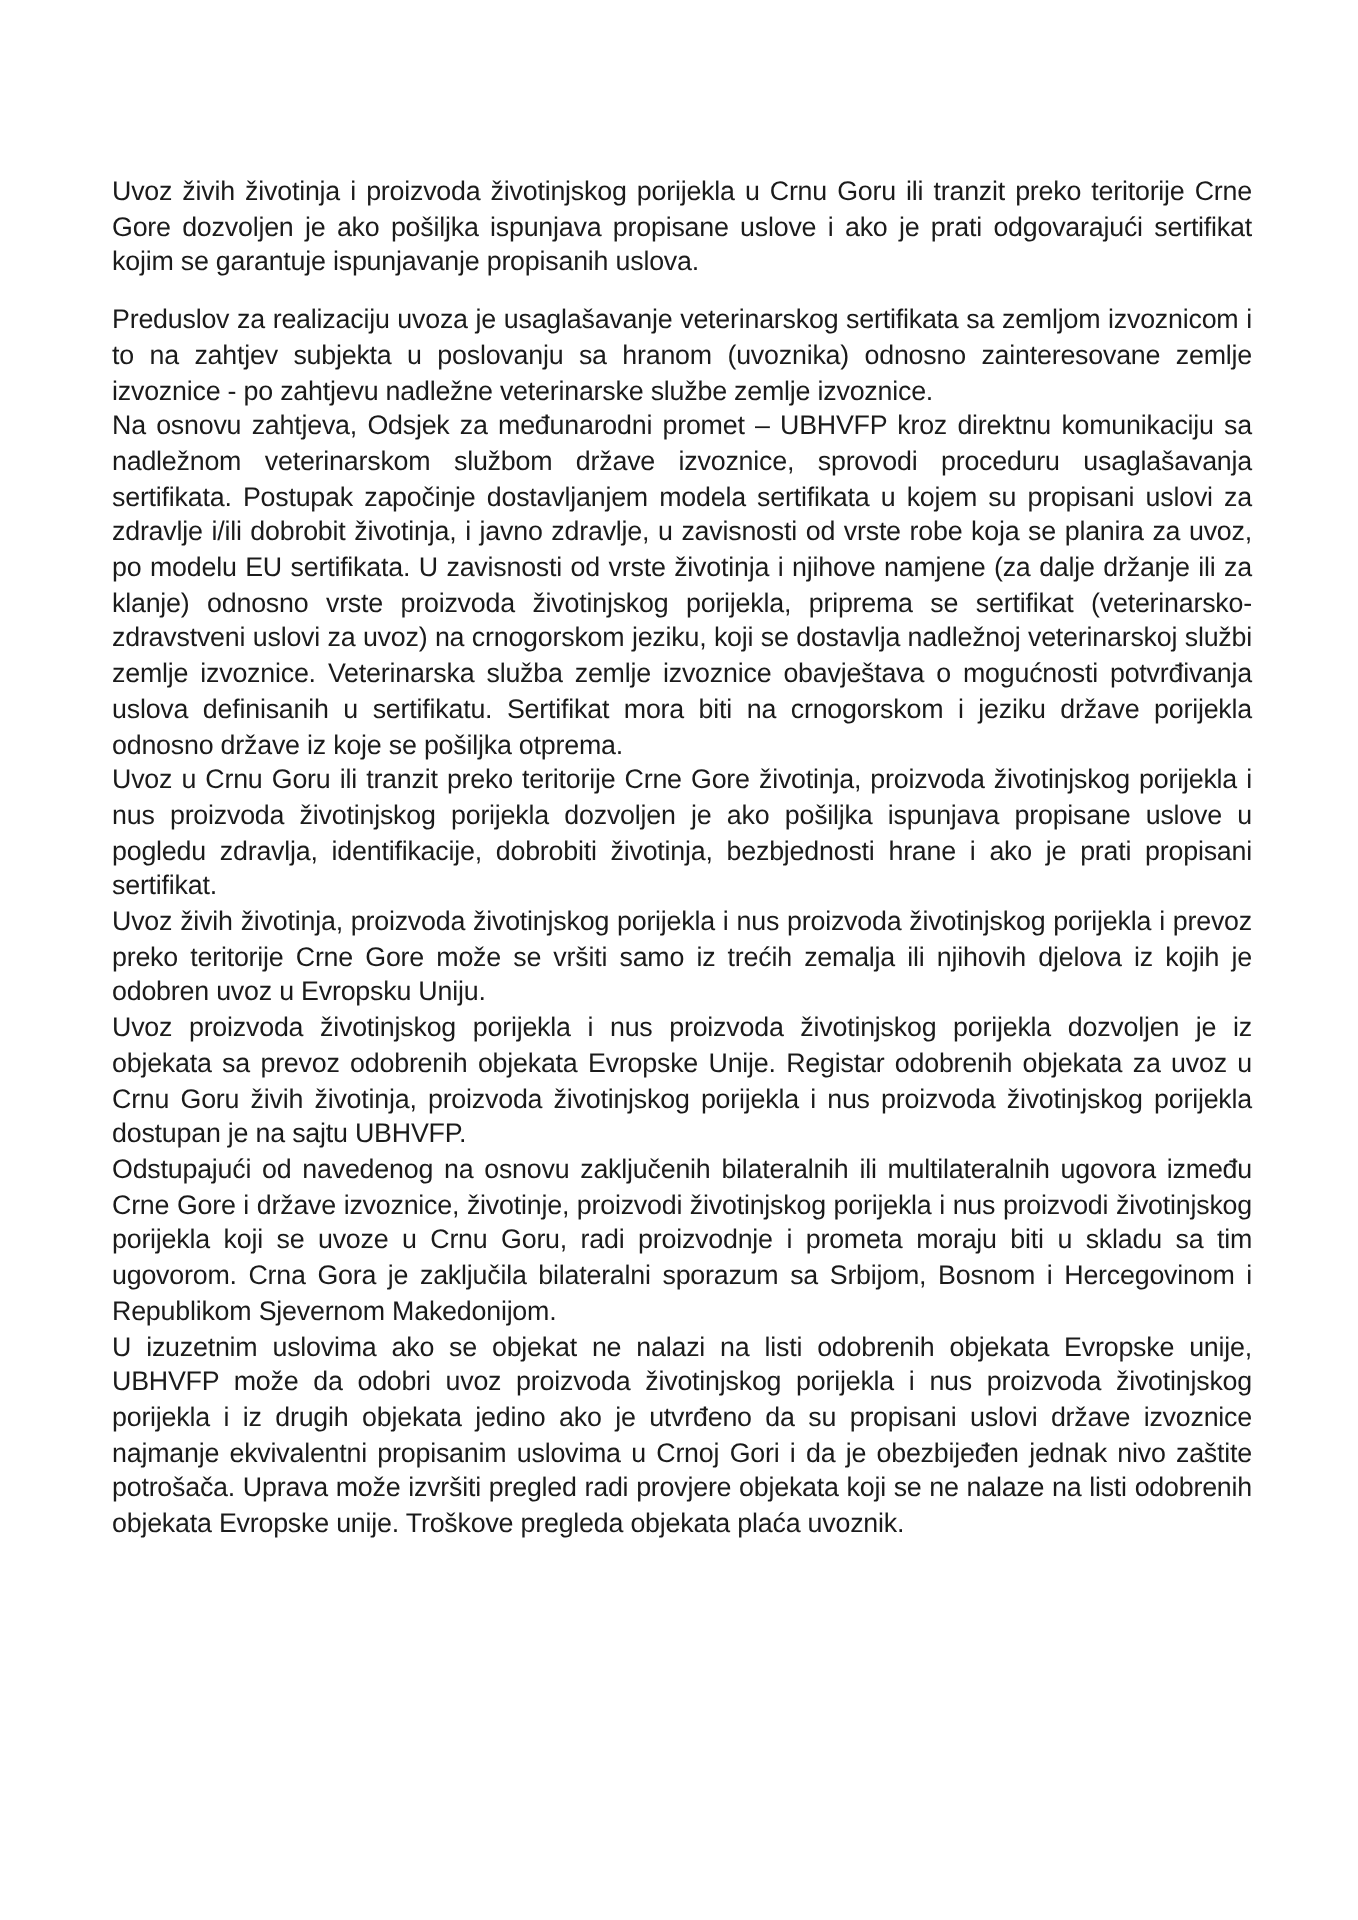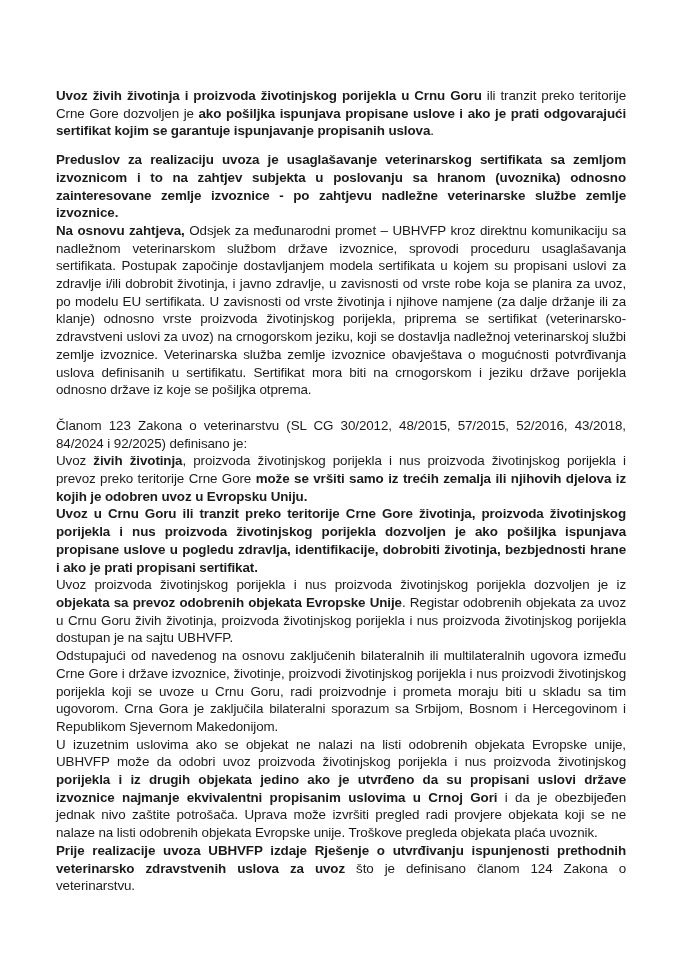--- a/index.html
+++ b/index.html
@@ -24,40 +24,38 @@
     letter-spacing: -0.1px;
     color: #1b1b1b;
     text-align: justify;
   }
   .para {
     margin: 0;
     padding: 0;
   }
   .gap-small { margin-top: 11px; }
   .gap-large { margin-top: 18px; }
-  b { font-weight: 700; margin-top: 20px; }
+  b { font-weight: 400; margin-top: 20px; }
 </style>
 </head>
 <body>
 
 <div class="page">
 
   <p class="para"><b>Uvoz živih životinja i proizvoda životinjskog porijekla u Crnu Goru</b><span> ili tranzit preko teritorije Crne Gore dozvoljen je </span><b>ako pošiljka ispunjava propisane uslove i ako je prati odgovarajući sertifikat kojim se garantuje ispunjavanje propisanih uslova</b><span>.</span></p>
 
   <p class="para gap-small"><b>Preduslov za realizaciju uvoza je usaglašavanje veterinarskog sertifikata sa zemljom izvoznicom i to na zahtjev subjekta u poslovanju sa hranom (uvoznika) odnosno zainteresovane zemlje izvoznice - po zahtjevu nadležne veterinarske službe zemlje izvoznice.</b></p>
 
   <p class="para"><b>Na osnovu zahtjeva, </b><span>Odsjek za međunarodni promet – UBHVFP kroz direktnu komunikaciju sa nadležnom veterinarskom službom države izvoznice, sprovodi proceduru usaglašavanja sertifikata. Postupak započinje dostavljanjem modela sertifikata u kojem su propisani uslovi za zdravlje i/ili dobrobit životinja, i javno zdravlje, u zavisnosti od vrste robe koja se planira za uvoz, po modelu EU sertifikata. U zavisnosti od vrste životinja i njihove namjene (za dalje držanje ili za klanje) odnosno vrste proizvoda životinjskog porijekla, priprema se sertifikat (veterinarsko-zdravstveni uslovi za uvoz) na crnogorskom jeziku, koji se dostavlja nadležnoj veterinarskoj službi zemlje izvoznice. Veterinarska služba zemlje izvoznice obavještava o mogućnosti potvrđivanja uslova definisanih u sertifikatu. Sertifikat mora biti na crnogorskom i jeziku države porijekla odnosno države iz koje se pošiljka otprema.</span></p>
 
-  <p class="para gap-large"><span>Članom 123 Zakona o veterinarstvu (SL CG 30/2012, 48/2015, 57/2015, 52/2016, 43/2018, 84/2024 i 92/2025) definisano je:</span></p>
+
+  <p class="para"><b>Uvoz u Crnu Goru ili tranzit preko teritorije Crne Gore životinja, proizvoda životinjskog porijekla i nus proizvoda životinjskog porijekla dozvoljen je ako pošiljka ispunjava propisane uslove u pogledu zdravlja, identifikacije, dobrobiti životinja, bezbjednosti hrane i ako je prati propisani sertifikat.</b></p>
 
   <p class="para"><span>Uvoz </span><b>živih životinja</b><span>, proizvoda životinjskog porijekla i nus proizvoda životinjskog porijekla i prevoz preko teritorije Crne Gore </span><b>može se vršiti samo iz trećih zemalja ili njihovih djelova iz kojih je odobren uvoz u Evropsku Uniju.</b></p>
-
-  <p class="para"><b>Uvoz u Crnu Goru ili tranzit preko teritorije Crne Gore životinja, proizvoda životinjskog porijekla i nus proizvoda životinjskog porijekla dozvoljen je ako pošiljka ispunjava propisane uslove u pogledu zdravlja, identifikacije, dobrobiti životinja, bezbjednosti hrane i ako je prati propisani sertifikat.</b></p>
 
   <p class="para"><span>Uvoz proizvoda životinjskog porijekla i nus proizvoda životinjskog porijekla dozvoljen je iz </span><b>objekata sa prevoz odobrenih objekata Evropske Unije</b><span>. Registar odobrenih objekata za uvoz u Crnu Goru živih životinja, proizvoda životinjskog porijekla i nus proizvoda životinjskog porijekla dostupan je na sajtu UBHVFP.</span></p>
 
   <p class="para"><span>Odstupajući od navedenog na osnovu zaključenih bilateralnih ili multilateralnih ugovora između Crne Gore i države izvoznice, životinje, proizvodi životinjskog porijekla i nus proizvodi životinjskog porijekla koji se uvoze u Crnu Goru, radi proizvodnje i prometa moraju biti u skladu sa tim ugovorom. Crna Gora je zaključila bilateralni sporazum sa Srbijom, Bosnom i Hercegovinom i Republikom Sjevernom Makedonijom.</span></p>
 
   <p class="para"><span>U izuzetnim uslovima ako se objekat ne nalazi na listi odobrenih objekata Evropske unije, UBHVFP može da odobri uvoz proizvoda životinjskog porijekla i nus proizvoda životinjskog </span><b>porijekla i iz drugih objekata jedino ako je utvrđeno da su propisani uslovi države izvoznice najmanje ekvivalentni propisanim uslovima u Crnoj Gori</b><span> i da je obezbijeđen jednak nivo zaštite potrošača. Uprava može izvršiti pregled radi provjere objekata koji se ne nalaze na listi odobrenih objekata Evropske unije. Troškove pregleda objekata plaća uvoznik.</span></p>
 
-  <p class="para"><b>Prije realizacije uvoza UBHVFP izdaje Rješenje o utvrđivanju ispunjenosti prethodnih veterinarsko zdravstvenih uslova za uvoz</b><span> što je definisano članom 124 Zakona o veterinarstvu.</span></p>
 
 </div>
 
 </body></html>

